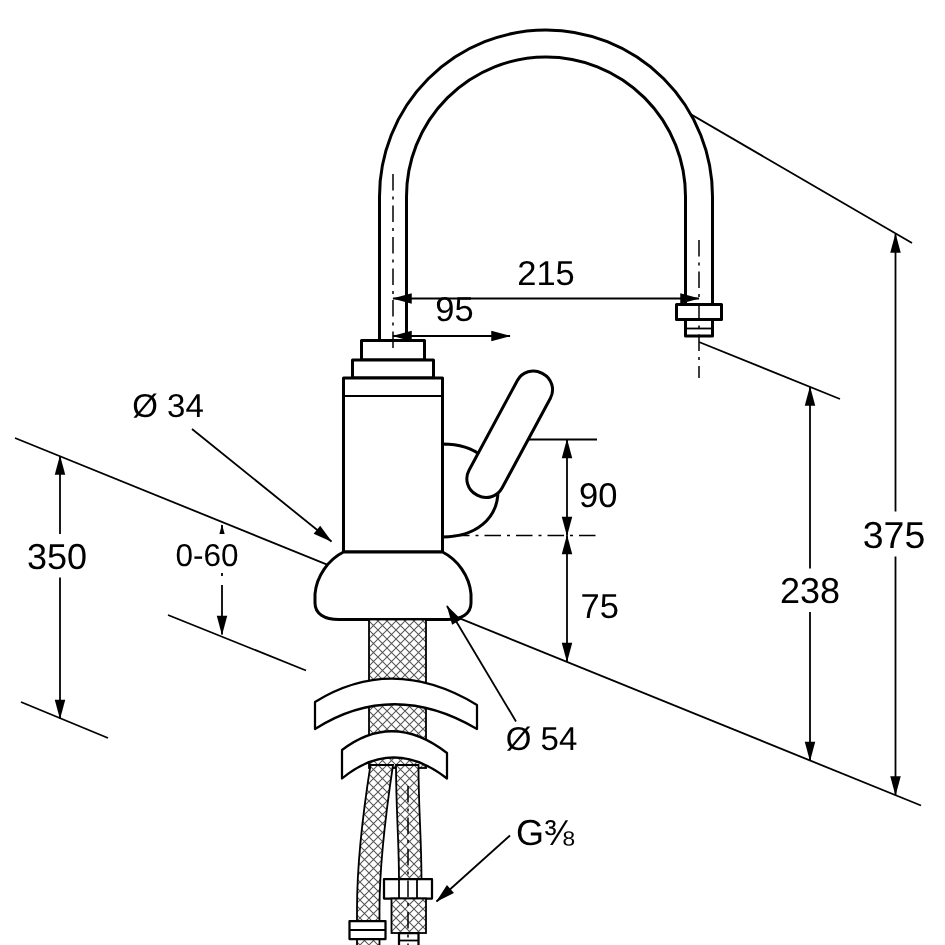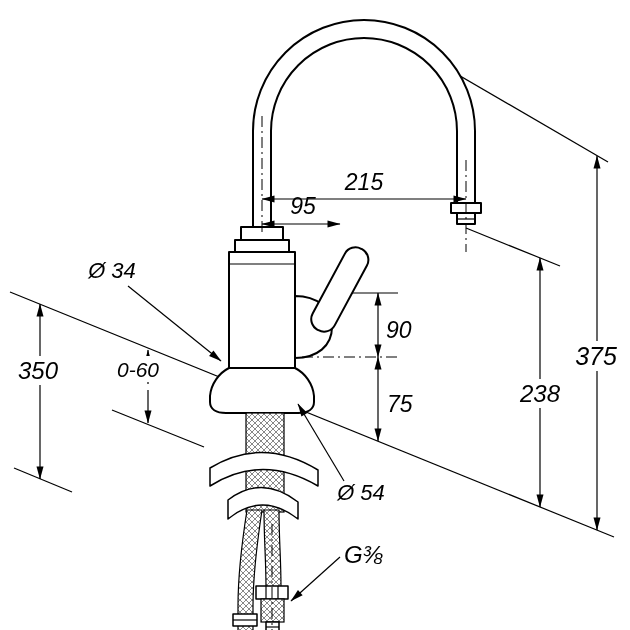--- a/index.html
+++ b/index.html
@@ -1,17 +1,17 @@
 <!DOCTYPE html>
 <html><head>
 <meta charset="utf-8">
 <style>
   html,body{margin:0;padding:0;background:#fff;}
   .stage{position:relative;width:630px;height:630px;background:#fff;overflow:hidden;
-         font-family:"Liberation Sans", sans-serif;font-style:italic;}
+         font-family:"Liberation Sans", sans-serif;}
   svg{position:absolute;left:0;top:0;}
   .outline{stroke:#000;stroke-width:2;fill:#fff;stroke-linejoin:round;}
   .hw{stroke:#000;stroke-width:1.5;fill:#fff;stroke-linejoin:round;}
   .hose{stroke:#000;stroke-width:1.2;}
   .thin{stroke:#000;stroke-width:1.2;fill:none;}
   .dim{stroke:#000;stroke-width:1.2;fill:none;}
   .dashdot{stroke:#000;stroke-width:1;fill:none;stroke-dasharray:11 4 2 4;}
   .innerline{stroke:#000;stroke-width:1.2;}
   text{fill:#000;font-family:"Liberation Sans", sans-serif;}
   .t23{font-size:23px;} .t25{font-size:25px;} .t24{font-size:24px;}

